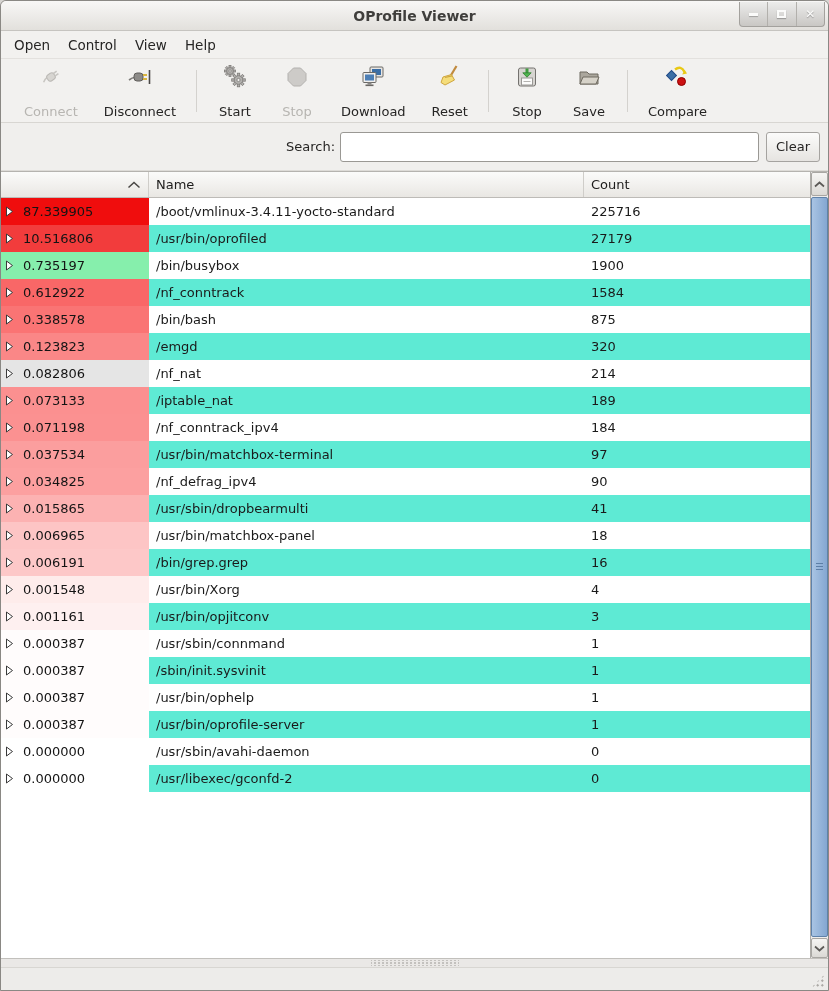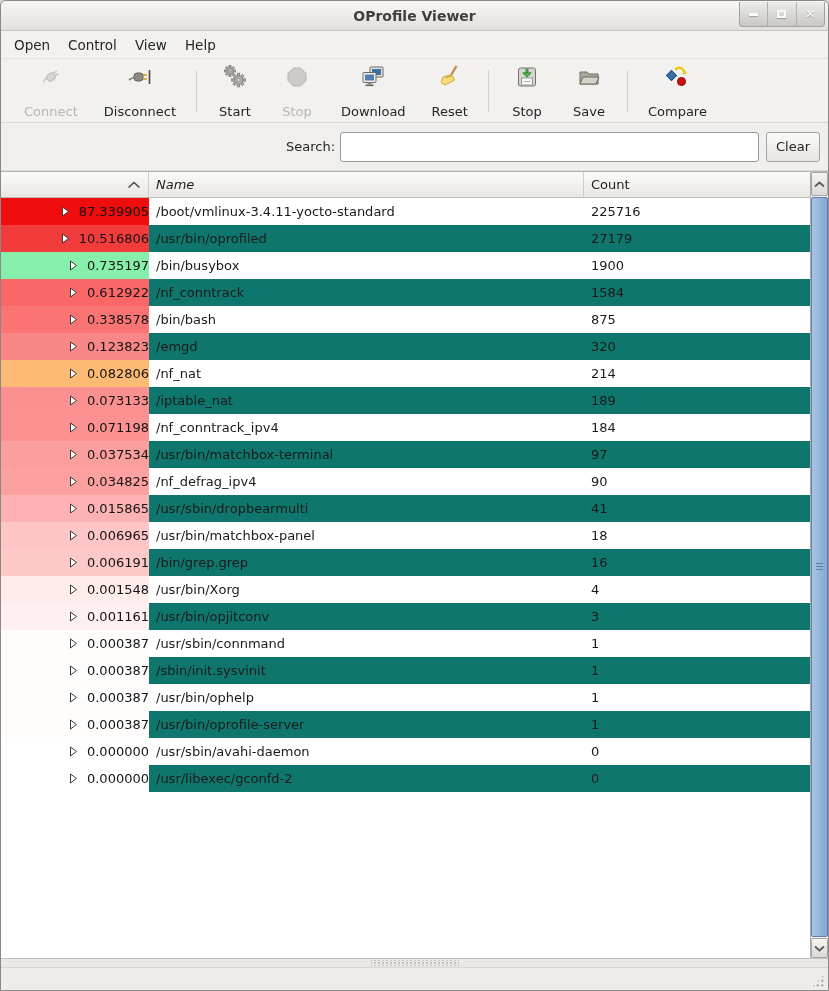--- a/index.html
+++ b/index.html
@@ -73,27 +73,27 @@
   
   .content{flex:1;display:flex;border-top:1px solid #b5b3af;min-height:0;}
   .table-view{flex:1;display:flex;flex-direction:column;background:#fff;border-right:1px solid #aeaca8;min-width:0;}
   .thead{
     height:26px;flex:0 0 26px;display:flex;
     background:linear-gradient(#fbfbfa,#e9e7e3);
     border-bottom:1px solid #bdbbb7;
   }
   .th{display:flex;align-items:center;padding:0 7px;border-right:1px solid #cfcdc9;color:#1d1c1b;cursor:default;}
   .th.c1{width:148px;flex:0 0 148px;justify-content:flex-end;}
-  .th.c2{width:435px;flex:0 0 435px;font-style:italic;}
+  .th.c2{width:435px;flex:0 0 435px;}
   .th.c3{flex:1;border-right:none;}
   .tbody{flex:1;overflow:hidden;background:#fff;}
   .trow{height:27px;display:flex;align-items:stretch;font-size:13px;cursor:default;}
-  .trow.stripe .cell{background:#0f766e;}
+  .trow.stripe .cell{background:#5eead4;}
   .cell{display:flex;align-items:center;overflow:hidden;white-space:nowrap;}
-  .cell.c1{width:148px;flex:0 0 148px;padding-left:4px;color:#141414;justify-content:flex-end;}
+  .cell.c1{width:148px;flex:0 0 148px;padding-left:4px;color:#141414;}
   .cell.c1 .pct{margin-left:9px;}
   .cell.c2{width:435px;flex:0 0 435px;padding-left:7px;color:#1a1a1a;}
   .cell.c3{flex:1;padding-left:7px;color:#1a1a1a;}
   .expander{flex:0 0 auto;}
   
   .vscroll{width:17px;flex:0 0 17px;display:flex;flex-direction:column;background:#efedeb;}
   .sbtn{
     height:24px;flex:0 0 24px;display:flex;align-items:center;justify-content:center;
     background:linear-gradient(#f6f5f3,#dbd9d5);
     border:1px solid #a8a6a2;border-radius:2px;cursor:default;
@@ -363,21 +363,21 @@
             <div class="cell c1" style="background:#fa8787">
               <svg class="expander" width="9" height="11" viewBox="0 0 9 11">
                 <polygon points="1.5,1 7.5,5.5 1.5,10" fill="#ffffff" stroke="#3a3a3a" stroke-width="1"></polygon>
               </svg>
               <span class="pct">0.123823</span>
             </div>
             <div class="cell c2">/emgd</div>
             <div class="cell c3">320</div>
           </div>
           <div class="trow">
-            <div class="cell c1" style="background:#fdba74">
+            <div class="cell c1" style="background:#e5e5e5">
               <svg class="expander" width="9" height="11" viewBox="0 0 9 11">
                 <polygon points="1.5,1 7.5,5.5 1.5,10" fill="#ffffff" stroke="#3a3a3a" stroke-width="1"></polygon>
               </svg>
               <span class="pct">0.082806</span>
             </div>
             <div class="cell c2">/nf_nat</div>
             <div class="cell c3">214</div>
           </div>
           <div class="trow stripe">
             <div class="cell c1" style="background:#fb9090">

